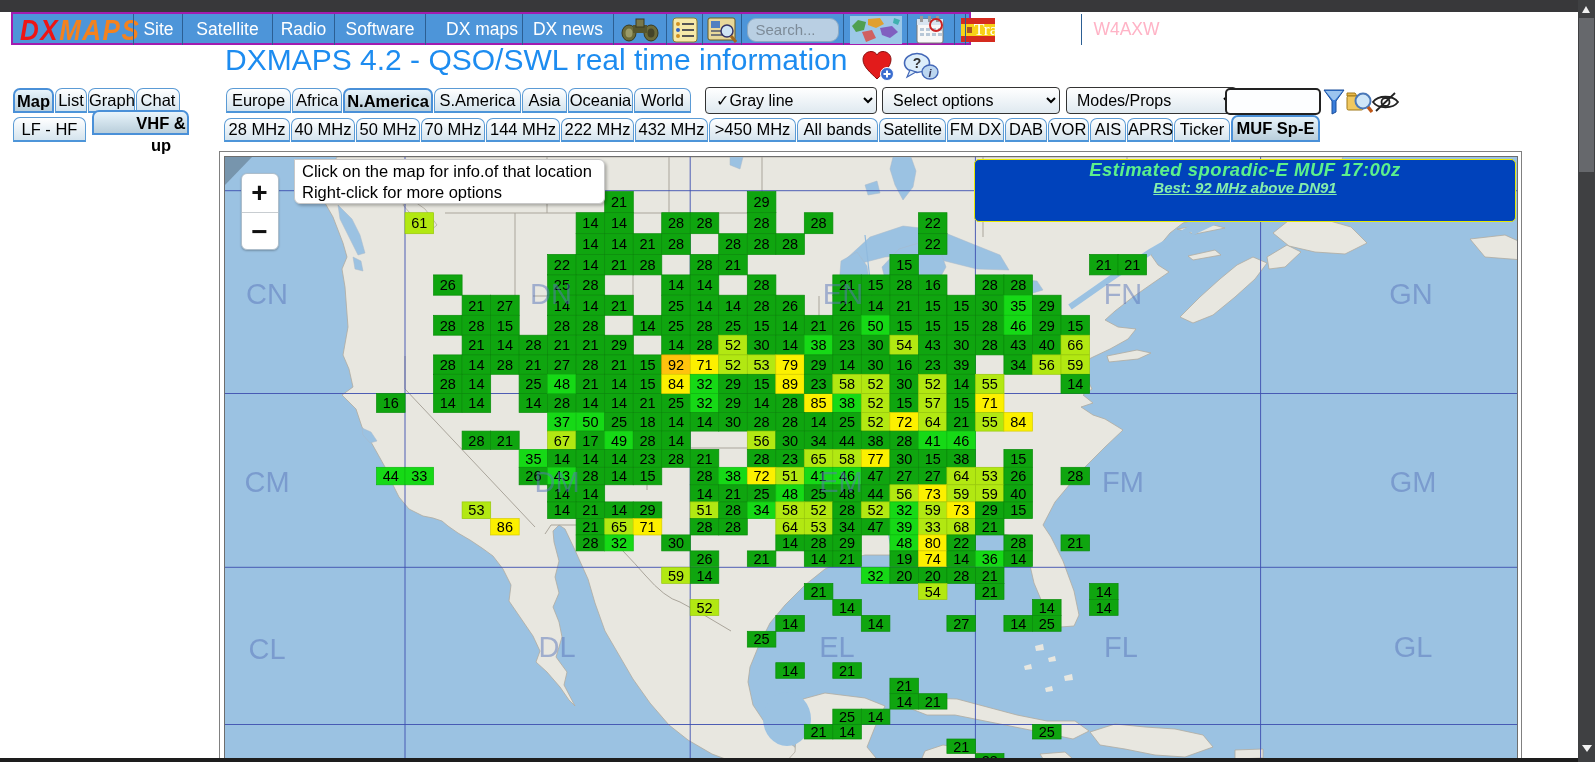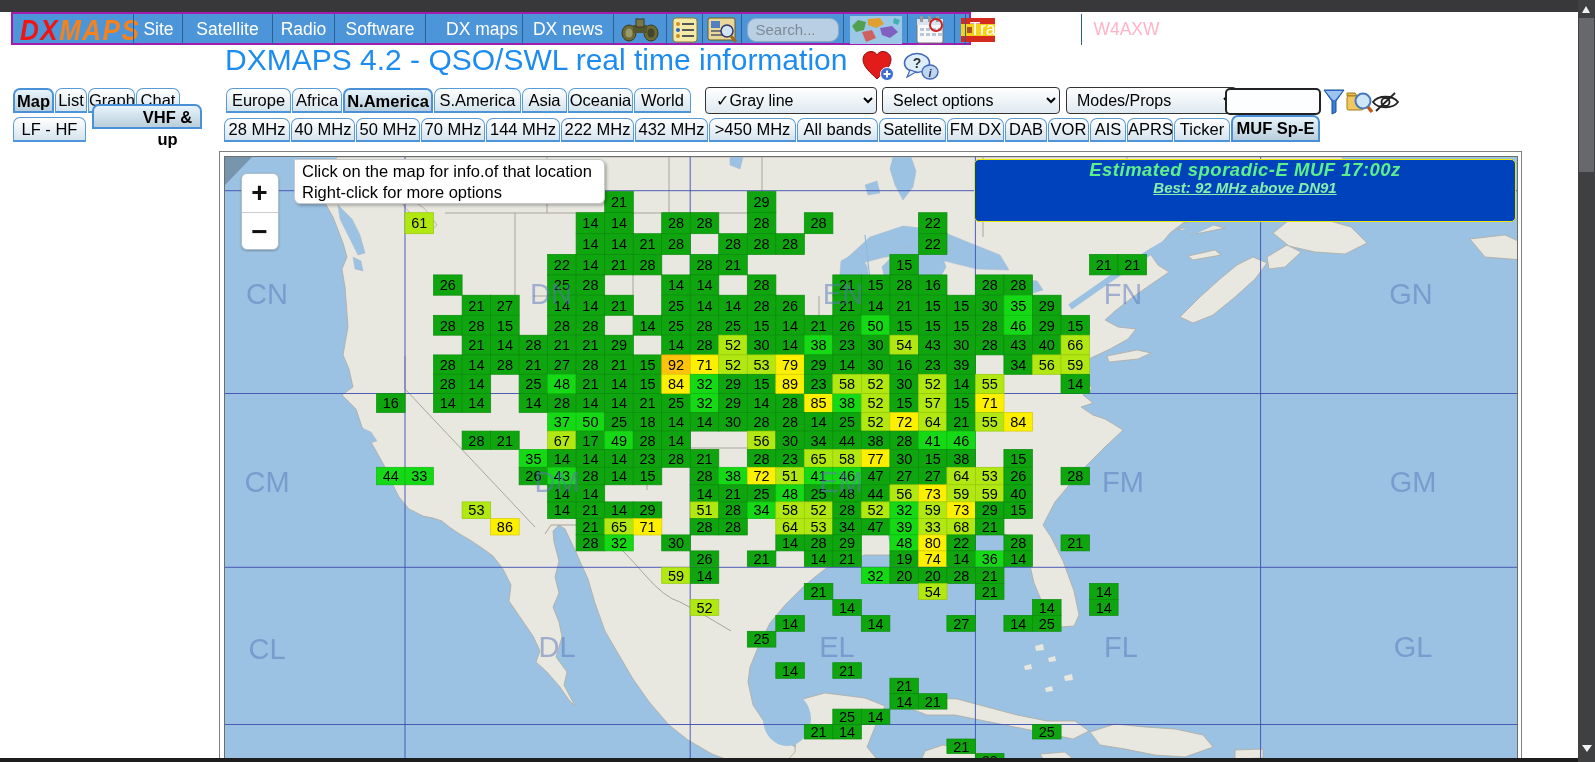--- a/index.html
+++ b/index.html
@@ -96,21 +96,21 @@
           <rect x="16" y="17" width="4" height="3"></rect>
           <rect x="22" y="17" width="4" height="3"></rect>
         </g>
         <circle cx="20" cy="9" r="6" fill="none" stroke="#cc2222" stroke-width="2"></circle>
       </svg></div>
   <div class="navitem" style="left:941px; width:46px;"><svg width="34" height="24" viewBox="0 0 34 24" style="margin-top:4px">
         <rect width="34" height="24" fill="#d52b1e"></rect>
         <rect y="6" width="34" height="12" fill="#f7d117"></rect>
         <rect x="6" y="9" width="5" height="6" fill="#a52"></rect>
       </svg></div>
-  <div class="navitem" style="left:952px; width:81px;">Translate</div>
+  <div class="navitem" style="left:952px; width:81px;font-family:Liberation Serif, serif;">Translate</div>
   <div class="navitem" style="left:1068px; width:90px; color:#ffb3c6;">W4AXW</div>
 </div>
 
 <div class="abs" id="title">DXMAPS 4.2 - QSO/SWL real time information</div>
 <div class="abs" style="left:861px; top:50px;"><svg width="36" height="32" viewBox="0 0 36 32">
       <path d="M16,29 C10,23 2,17 2,9.5 C2,4.5 6,1.5 10,1.5 C13,1.5 15.3,3.2 16,5 C16.7,3.2 19,1.5 22,1.5 C26,1.5 30,4.5 30,9.5 C30,17 22,23 16,29 Z" fill="#e21b1b" stroke="#8a0f0f" stroke-width="1"></path>
       <circle cx="26" cy="24" r="6.5" fill="#3a6ed0" stroke="#fff" stroke-width="1"></circle>
       <path d="M26,20.5 L26,27.5 M22.5,24 L29.5,24" stroke="#fff" stroke-width="2"></path>
     </svg></div>
 <div class="abs" style="left:903px; top:52px;"><svg width="36" height="30" viewBox="0 0 36 30">
@@ -119,21 +119,21 @@
       <text x="14" y="16" font-size="14" font-weight="bold" fill="#333" text-anchor="middle">?</text>
       <ellipse cx="27" cy="20" rx="8" ry="7" fill="#bcd6f0" stroke="#4468b8" stroke-width="1.4"></ellipse>
       <text x="27" y="24.5" font-size="11" font-weight="bold" font-style="italic" fill="#335" text-anchor="middle">i</text>
     </svg></div>
 
 <div class="tab tabsel" style="left:13px; top:88px; width:41px; line-height:22px;">Map</div>
 <div class="tab" style="left:55px; top:88px; width:32px; line-height:23px;">List</div>
 <div class="tab" style="left:88px; top:88px; width:47px; line-height:23px;">Graph</div>
 <div class="tab" style="left:136px; top:88px; width:44px; line-height:23px;">Chat</div>
 <div class="tab" style="left:13px; top:117px; width:73px; line-height:23px;">LF - HF</div>
-<div class="tab tabsel" style="left:92px; top:104px; width:110px; line-height:22px;padding-left:41px;">VHF &amp; up</div>
+<div class="tab tabsel" style="left:92px; top:110px; width:97px; line-height:22px;padding-left:41px;">VHF &amp; up</div>
 
 <div class="tab" style="left:226px; top:88px; width:65px; line-height:23px;">Europe</div>
 <div class="tab" style="left:292px; top:88px; width:50px; line-height:23px;">Africa</div>
 <div class="tab tabsel" style="left:343px; top:88px; width:90px; line-height:22px;">N.America</div>
 <div class="tab" style="left:434px; top:88px; width:87px; line-height:23px;">S.America</div>
 <div class="tab" style="left:522px; top:88px; width:45px; line-height:23px;">Asia</div>
 <div class="tab" style="left:568px; top:88px; width:65px; line-height:23px;">Oceania</div>
 <div class="tab" style="left:634px; top:88px; width:57px; line-height:23px;">World</div>
 
 <select style="left:705px; top:87px; width:172px;"><option>✓Gray line</option></select>

